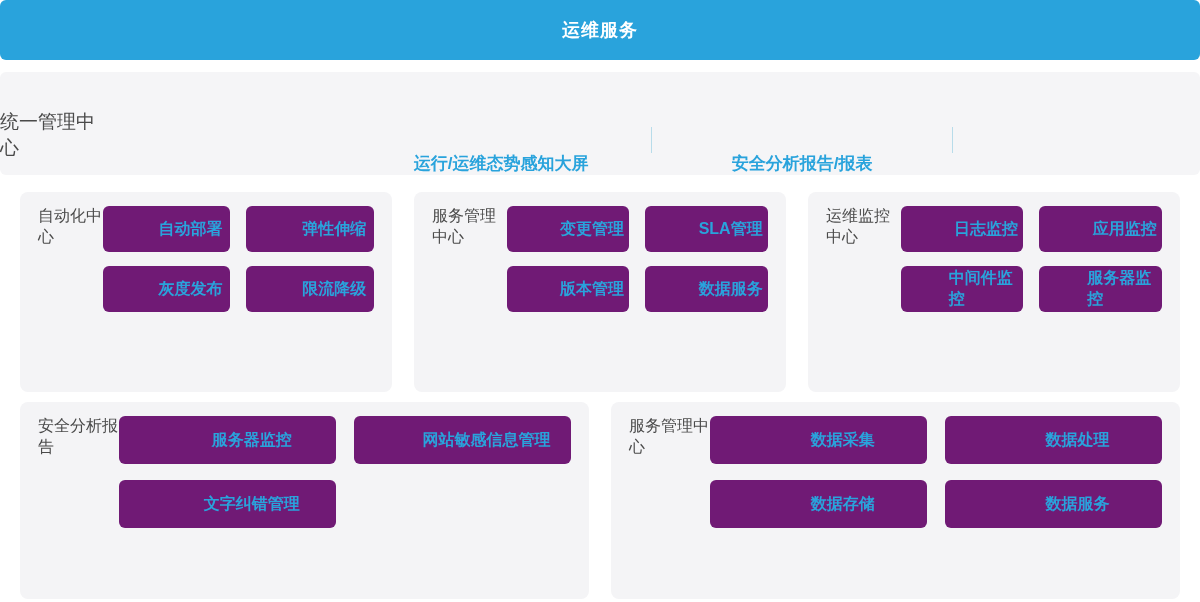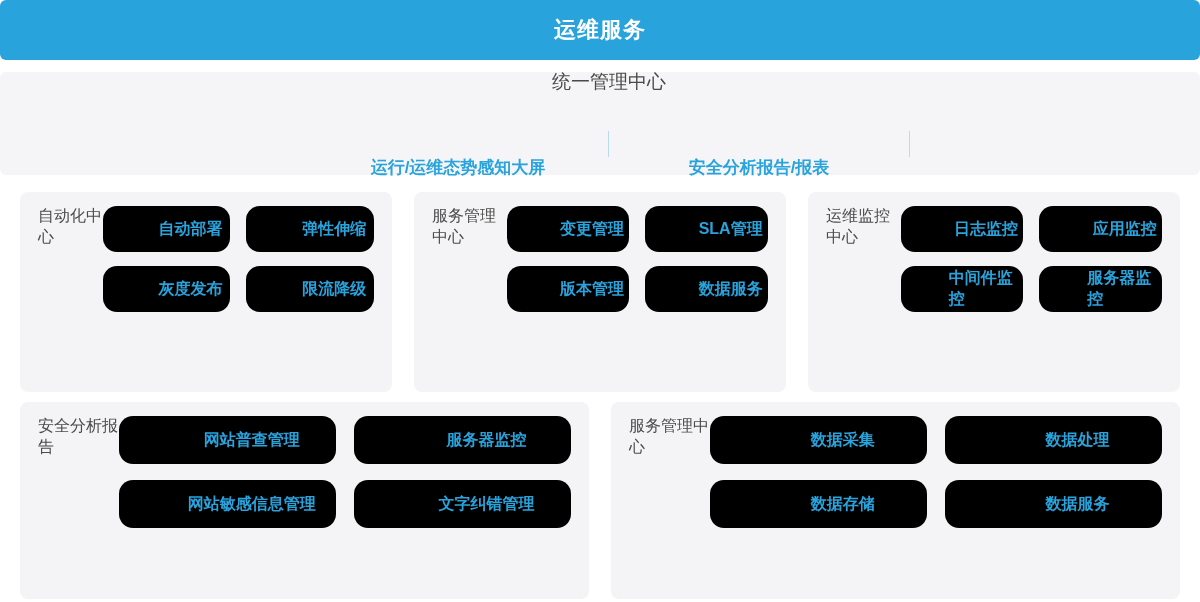--- a/index.html
+++ b/index.html
@@ -23,37 +23,36 @@
     height: 60px;
     flex: 0 0 60px;
     background: #29a3dc;
     border-radius: 6px;
     display: flex;
     align-items: center;
     justify-content: center;
   }
   .header-title {
     color: #ffffff;
-    font-size: 22px;
+    font-size: 18px;
     font-weight: bold;
     letter-spacing: 1px;
   }
 
   
   .mgmt-panel {
     margin-top: 12px;
     height: 103px;
     flex: 0 0 103px;
     background: #f5f5f7;
     border-radius: 6px;
     display: flex;
-    flex-direction: column;
-    align-items: center;
-    justify-content: center;
-    padding-left: 18px;
+    flex-direction: row;
+    align-items: flex-end;
+    justify-content: center;
   }
   .mgmt-title {
     color: #4a4a4a;
     font-size: 19px;
     font-weight: normal;
     margin-bottom: 14px;
   }
   .mgmt-links {
     display: flex;
     align-items: center;
@@ -108,22 +107,22 @@
     margin-bottom: 13px;
   }
   .pill-grid {
     display: grid;
     grid-template-columns: 1fr 1fr;
     gap: 14px 16px;
     width: 100%;
     flex: 1 1 auto;
   }
   .pill {
-    background: #000000;
-    border-radius: 14px;
+    background: #701a75;
+    border-radius: 6px;
     color: #29a3dc;
     font-size: 16px;
     font-weight: bold;
     display: flex;
     align-items: center;
     justify-content: center;
     min-height: 46px;
     padding-left: 48px;
   }
   .row-2 .card-title { font-size: 16px; margin-bottom: 14px; }
@@ -181,21 +180,20 @@
       </div>
     </div>
 
   </div>
 
   <div class="row row-2">
 
     <div class="card">
       <div class="card-title">安全分析报告</div>
       <div class="pill-grid">
-        <div class="pill">网站普查管理</div>
         <div class="pill">服务器监控</div>
         <div class="pill">网站敏感信息管理</div>
         <div class="pill">文字纠错管理</div>
       </div>
     </div>
 
     <div class="card">
       <div class="card-title">服务管理中心</div>
       <div class="pill-grid">
         <div class="pill">数据采集</div>

